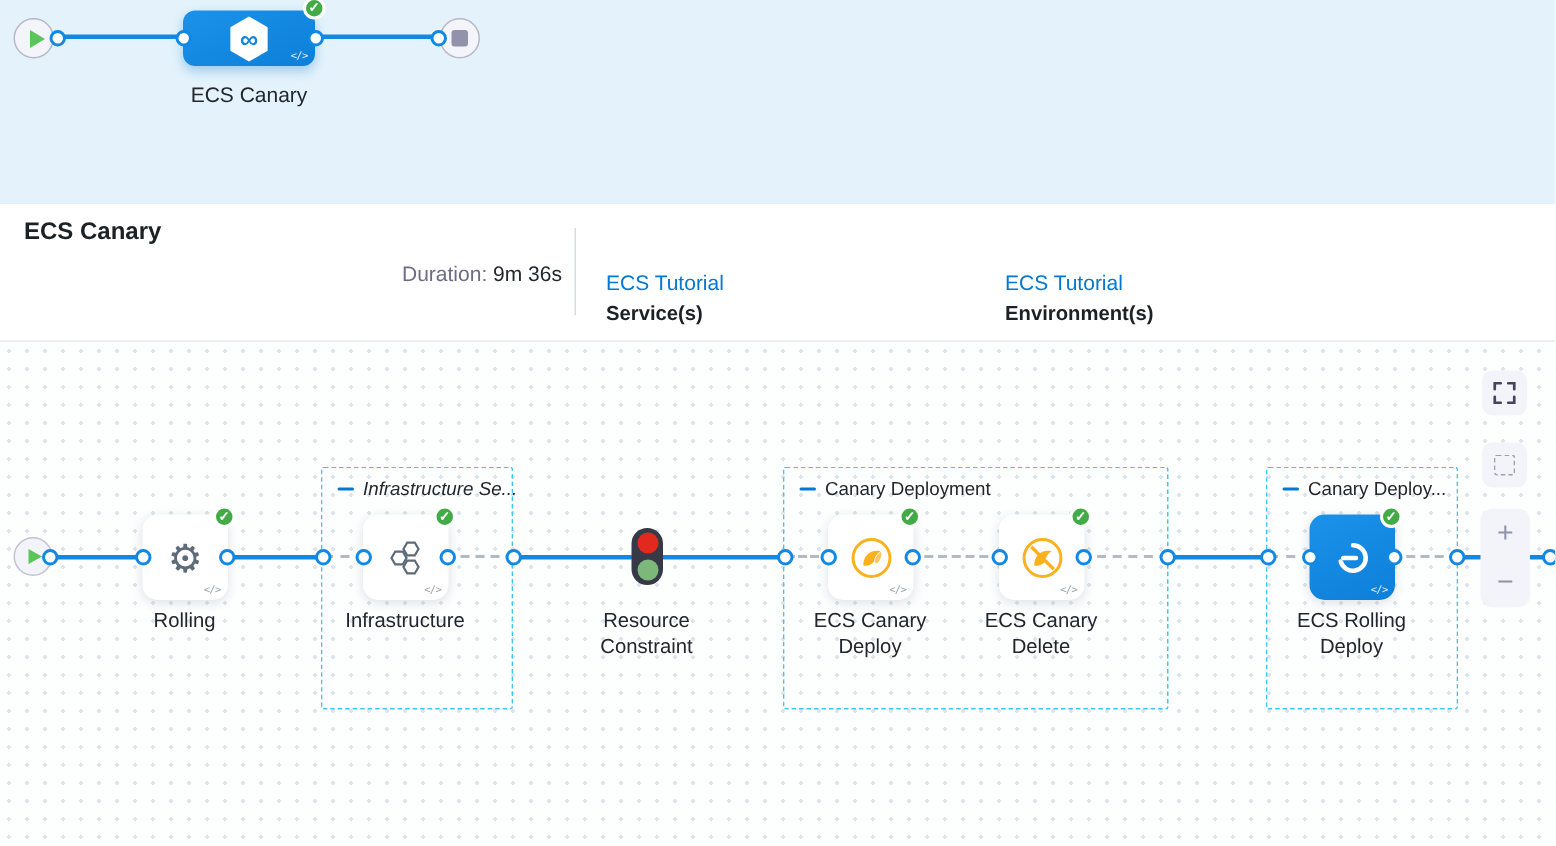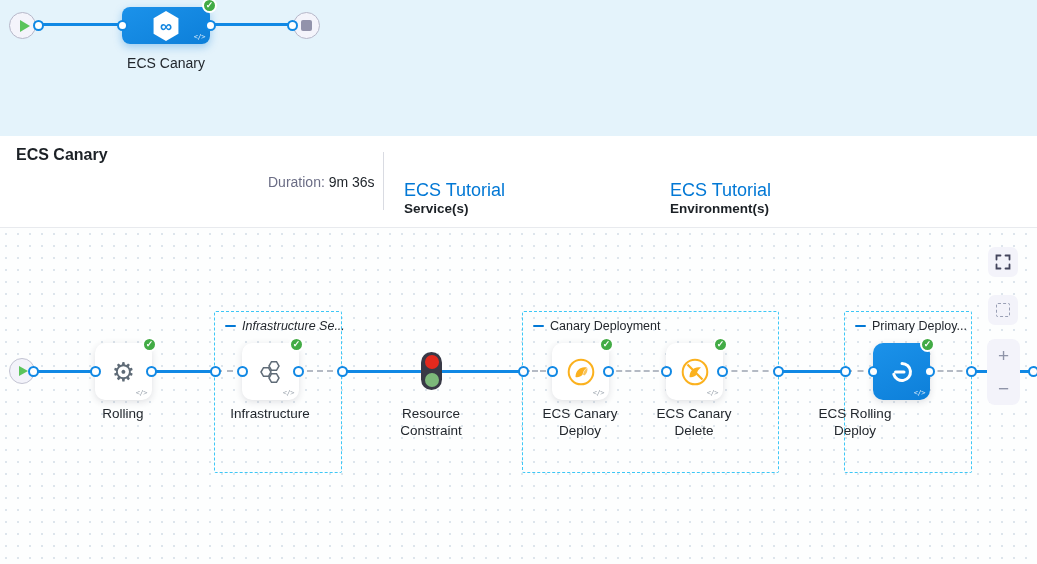--- a/index.html
+++ b/index.html
@@ -32,21 +32,21 @@
     font-weight:bold; z-index:7; }
 
   
   .infobar { position:absolute; left:0; top:136px; width:1037px; height:92px; background:#fff;
     border-bottom:1px solid #e8eaee; }
   .sum-title { position:absolute; left:16px; top:10px; font-size:16px; font-weight:bold; color:#1c2126; }
   .sum-row { position:absolute; top:38px; font-size:14px; color:#22272d; }
   .muted { color:#6b6d85; }
   .v-div { position:absolute; left:383px; top:16px; width:1px; height:58px; background:#d9dbe2; }
   .col-label { position:absolute; font-size:13.5px; font-weight:bold; color:#1c2126;margin-top:44px; }
-  .col-link { position:absolute; font-size:18px; color:#0278d5; cursor:pointer; }
+  .col-link { position:absolute; font-size:14px; color:#0278d5; cursor:pointer; }
 
   
   .canvas { position:absolute; left:0; top:228px; width:1037px; height:336px; background:#fdfefe;
     background-image:radial-gradient(circle, #dde5ec 1.1px, transparent 1.3px);
     background-size:12px 12px; overflow:hidden; }
   .grp { position:absolute; top:83px; height:162px; border:1px dashed #3dc7f6; border-radius:2px; z-index:1; }
   .grp-h { position:absolute; left:10px; top:7px; display:flex; align-items:center; gap:6px;
     font-size:12.5px; color:#22272d; white-space:nowrap; }
   .minus-dash { width:11px; height:2.5px; background:#0278d5; border-radius:1px; cursor:pointer; }
   .node-card { position:absolute; top:115px; width:57px; height:57px; background:#fff; border-radius:10px;
@@ -129,21 +129,21 @@
     </div>
     <div class="grp" style="left:522px; width:257px;">
       <div class="grp-h">
         <div class="minus-dash"></div>
         <span>Canary Deployment</span>
       </div>
     </div>
     <div class="grp" style="left:844px; width:128px;">
       <div class="grp-h">
         <div class="minus-dash"></div>
-        <span>Primary Deploy...</span>
+        <span>Canary Deploy...</span>
       </div>
     </div>
 
     <div class="seg-solid" style="left:30px; top:141.5px; width:68px;"></div>
     <div class="seg-solid" style="left:150px; top:141.5px; width:66px;"></div>
     <div class="seg-solid" style="left:341px; top:141.5px; width:81px;"></div>
     <div class="seg-solid" style="left:441px; top:141.5px; width:84px;"></div>
     <div class="seg-solid" style="left:777px; top:141.5px; width:70px;"></div>
     <div class="seg-solid" style="left:970px; top:141.5px; width:67px;"></div>
 
@@ -225,21 +225,21 @@
     <div class="node-lbl" style="left:639px;">ECS Canary Delete</div>
 
     <div class="node-card blue" style="left:873px;">
       <svg width="28" height="28" viewBox="0 0 28 28" fill="none" stroke="#ffffff" stroke-linecap="round">
         <path d="M14 5.5a8.5 8.5 0 1 1-8.2 10.8" stroke-width="3"></path>
         <path d="M7.5 14h8.5" stroke-width="3"></path>
       </svg>
       <span class="code-glyph" style="color:rgba(255,255,255,.85);">&lt;/&gt;</span>
       <div class="chk" style="top:-6px; right:-5px;">✓</div>
     </div>
-    <div class="node-lbl" style="left:800px;">ECS Rolling Deploy</div>
+    <div class="node-lbl" style="left:846px;">ECS Rolling Deploy</div>
 
     <div class="ctrl-btn" style="top:19px;">
       <svg width="16" height="16" viewBox="0 0 16 16" fill="none" stroke="#43455c" stroke-width="1.8" stroke-linecap="round">
         <path d="M1.5 5.5v-4h4"></path>
           <path d="M10.5 1.5h4v4"></path>
           <path d="M14.5 10.5v4h-4"></path>
           <path d="M5.5 14.5h-4v-4"></path>
       </svg>
     </div>
     <div class="ctrl-btn" style="top:67px;">

